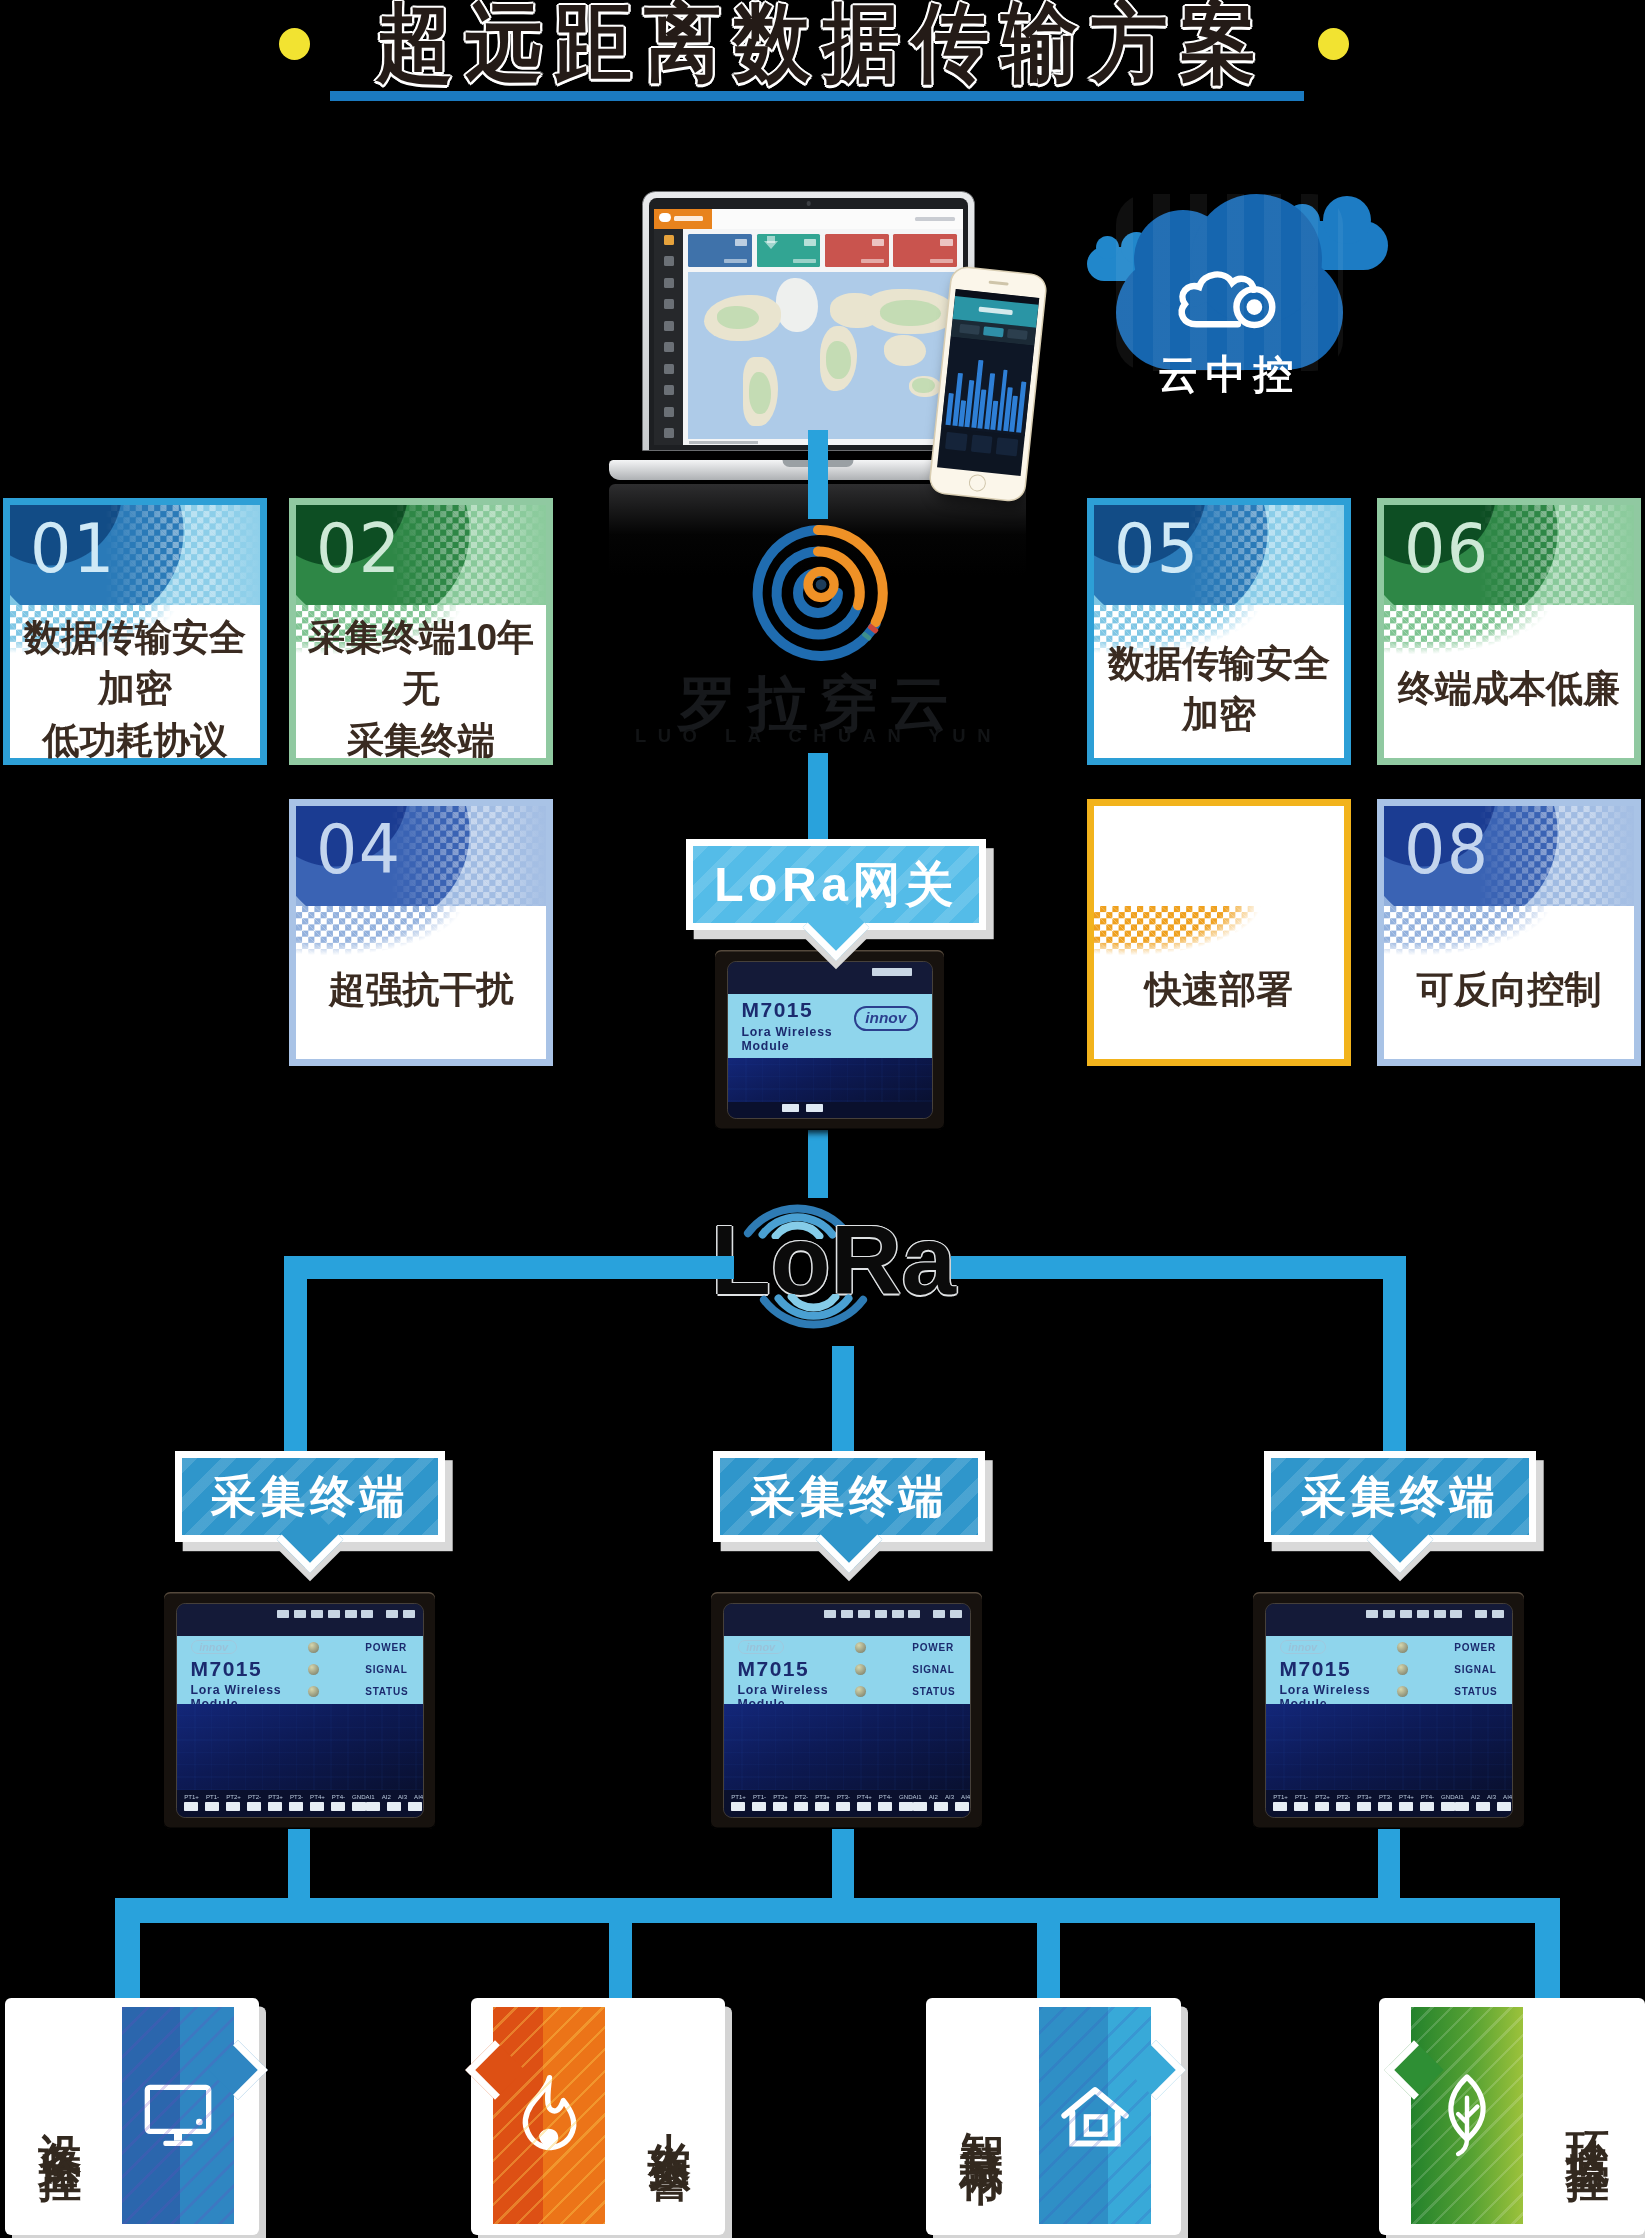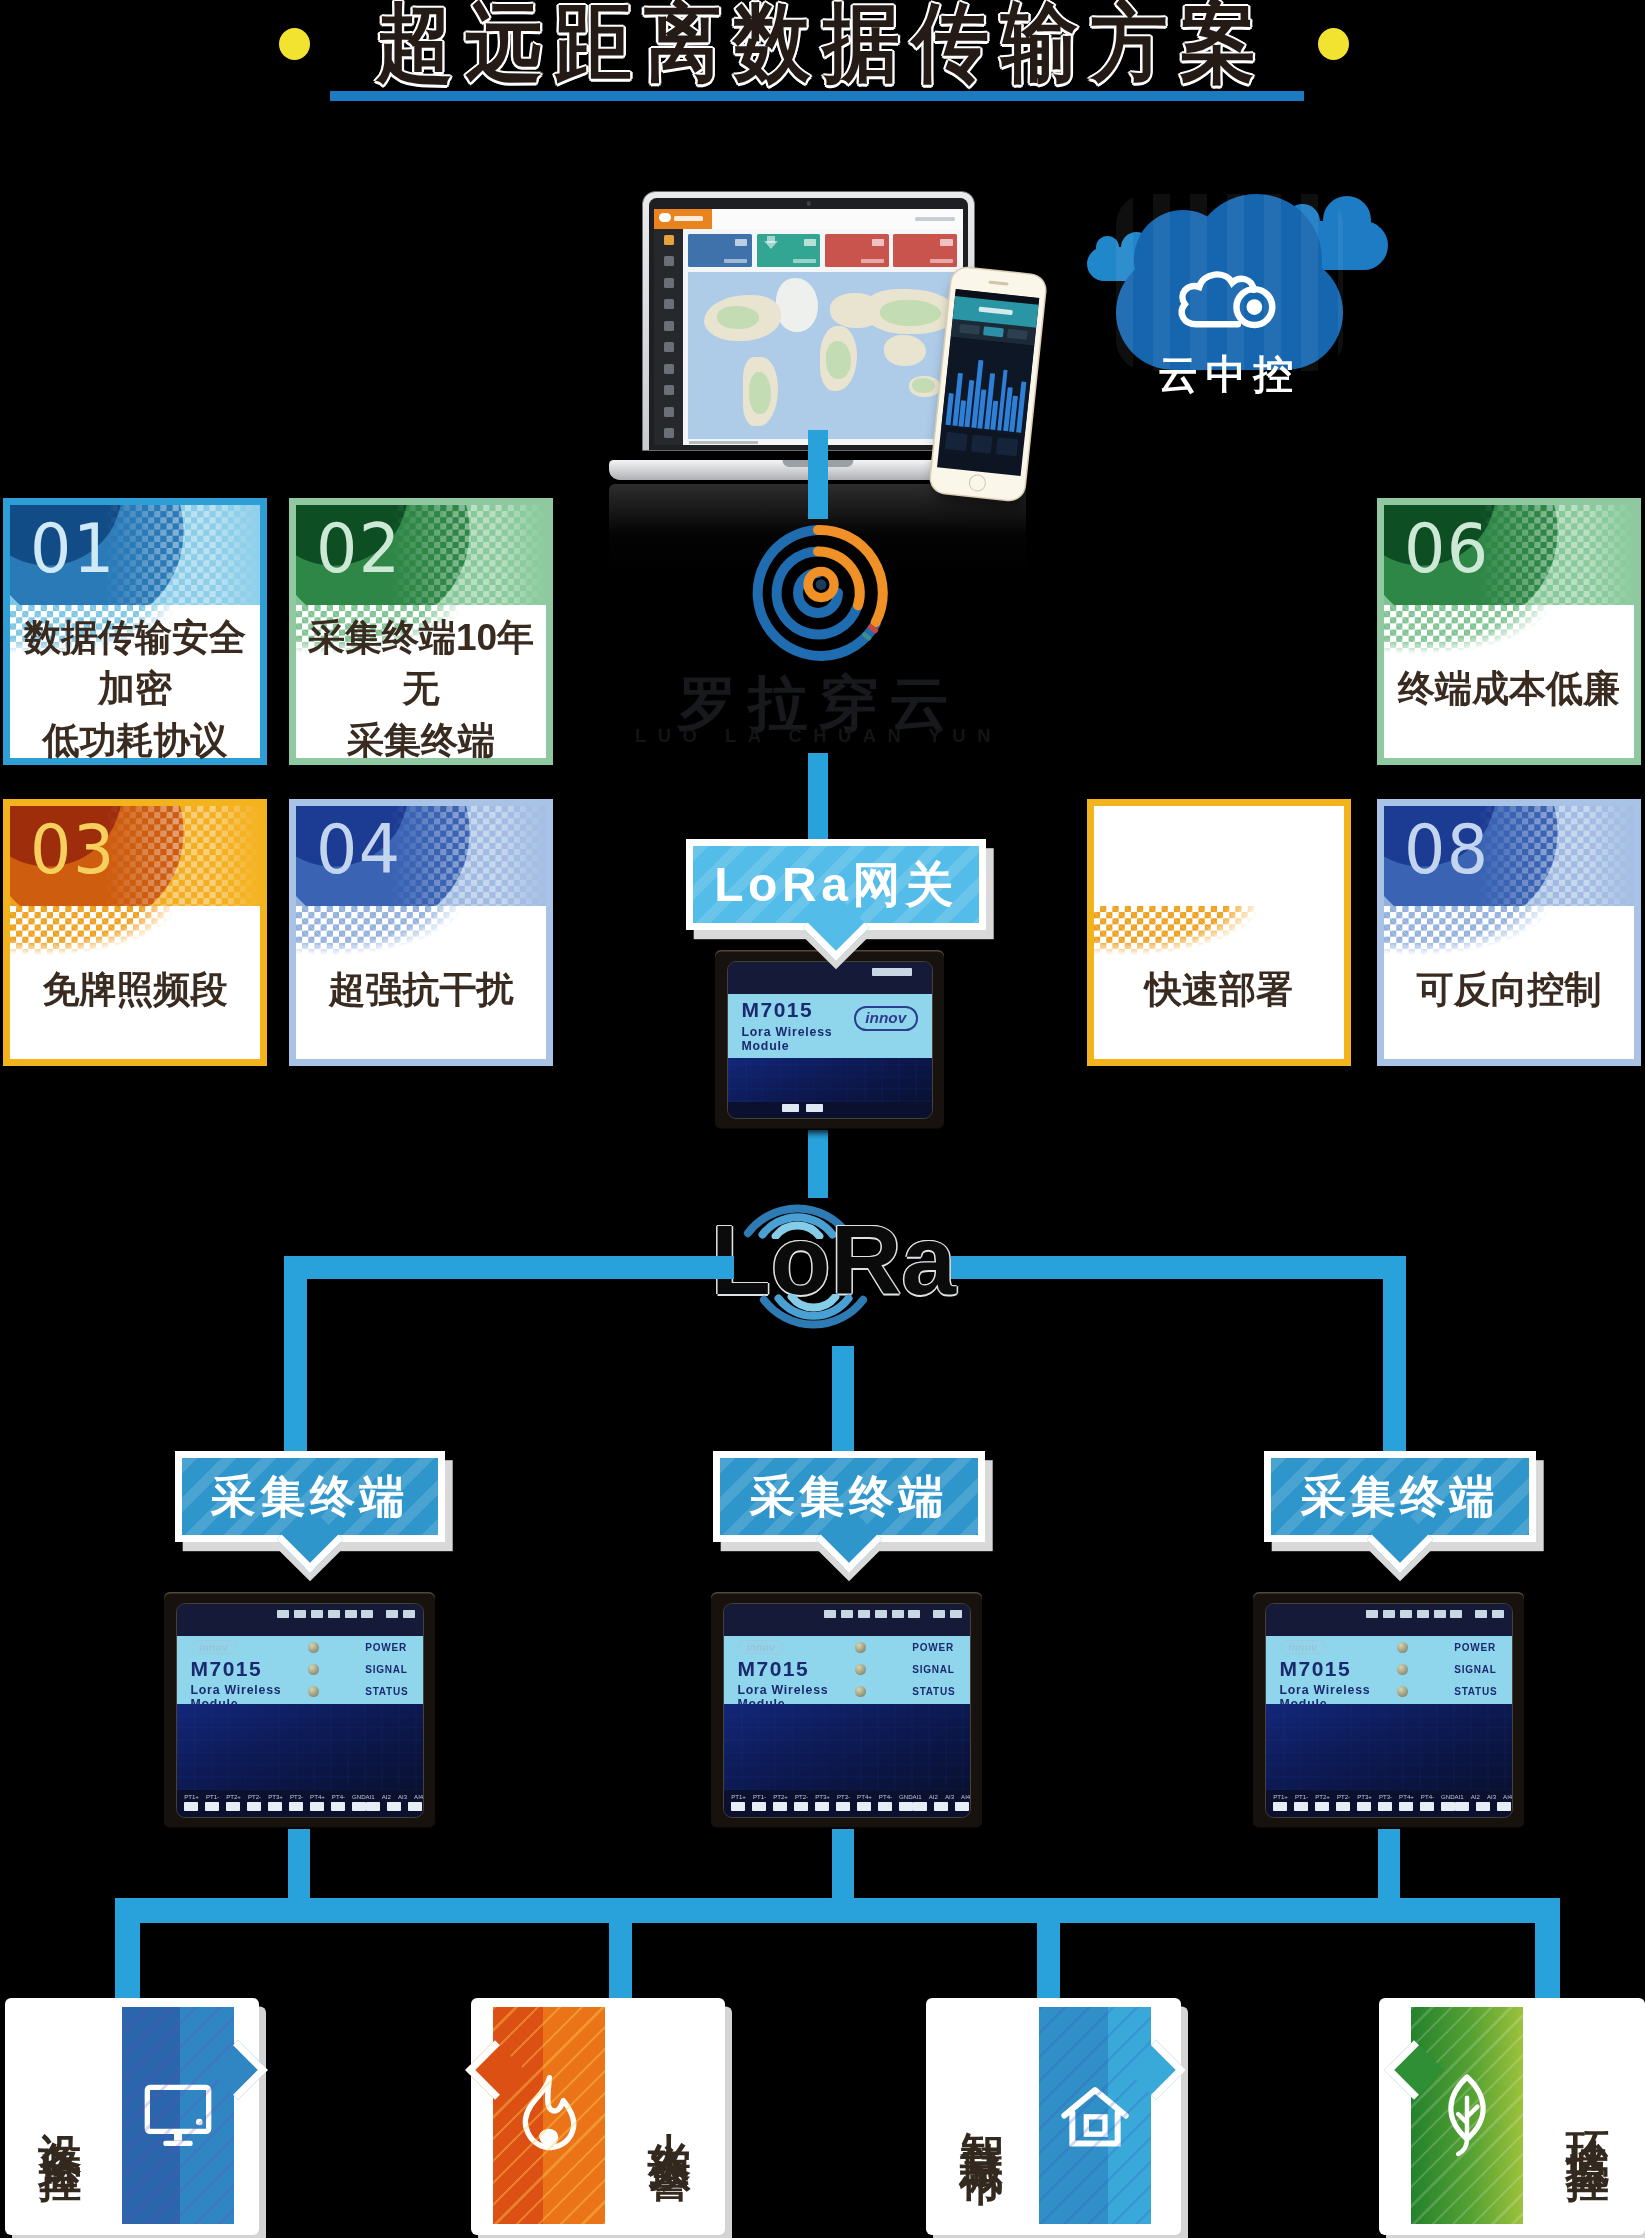--- a/index.html
+++ b/index.html
@@ -331,39 +331,39 @@
     <div class="band">
         <div class="ht checker"></div>
         <span class="num">02</span>
       </div>
     <div class="dots checker"></div>
     <div class="ftext">
         <span>采集终端10年无</span>
         <span>采集终端</span>
       </div>
   </div>
-  <div class="feature theme-orange" style="left:3.1px;top:799px;">
-    <div class="band">
-        <div class="ht checker"></div>
-        <span class="num">03</span>
-      </div>
-    <div class="dots checker"></div>
-    <div class="ftext">
-        <span>免牌照频段</span>
-        <span></span>
-      </div>
-  </div>
   <div class="feature theme-peri" style="left:289px;top:799px;">
     <div class="band">
         <div class="ht checker"></div>
         <span class="num">04</span>
       </div>
     <div class="dots checker"></div>
     <div class="ftext">
         <span>超强抗干扰</span>
+        <span></span>
+      </div>
+  </div>
+  <div class="feature theme-blue" style="left:1087px;top:498px;">
+    <div class="band">
+        <div class="ht checker"></div>
+        <span class="num">05</span>
+      </div>
+    <div class="dots checker"></div>
+    <div class="ftext">
+        <span>数据传输安全加密</span>
         <span></span>
       </div>
   </div>
   <div class="feature theme-green" style="left:1377px;top:498px;">
     <div class="band">
         <div class="ht checker"></div>
         <span class="num">06</span>
       </div>
     <div class="dots checker"></div>
     <div class="ftext">

